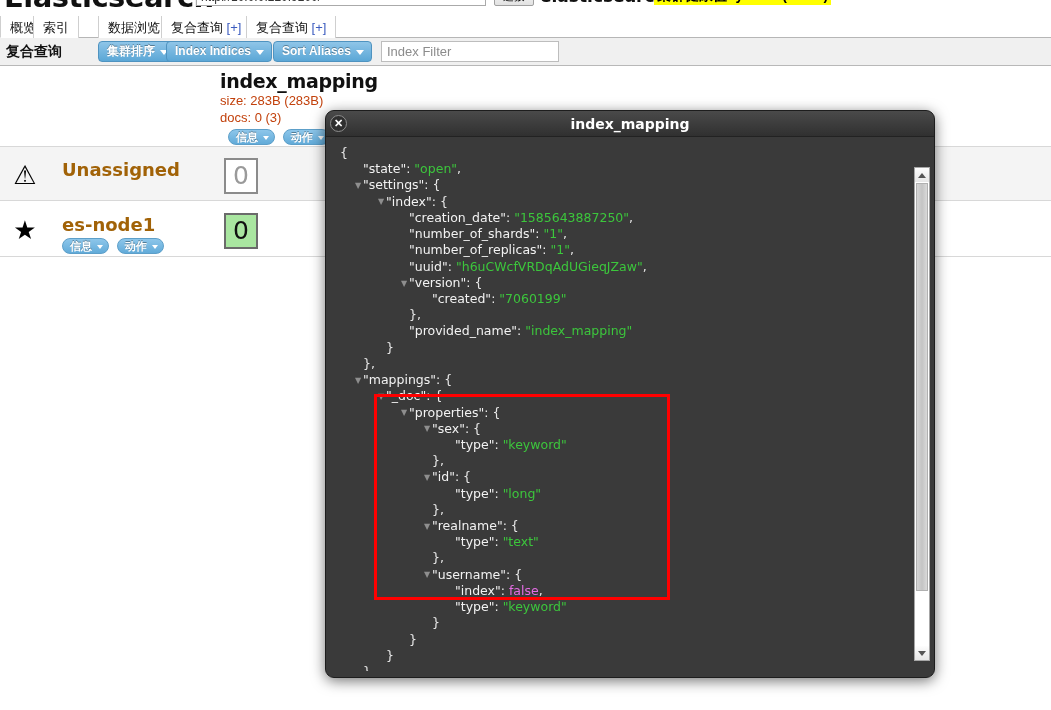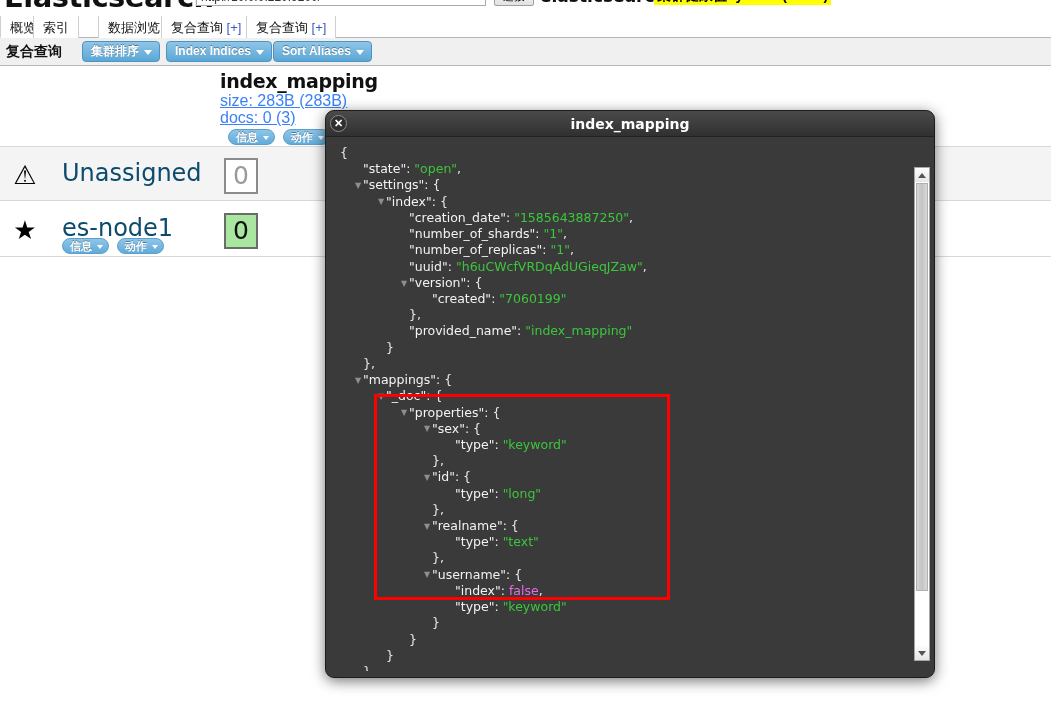--- a/index.html
+++ b/index.html
@@ -98,21 +98,21 @@
     position:absolute; left:0; top:67px; width:1051px; height:643px;
     background:#fff;
   }
   #index-col {
     position:absolute; left:220px; top:3px; width:150px;
   }
   #index-name {
     font-family:"DejaVu Sans", sans-serif;
     font-size:19px; font-weight:bold; color:#111; letter-spacing:-0.3px;
   }
-  #index-size, #index-docs { font-size:16px; color:#3b82f6; line-height:17px;text-decoration:underline; }
+  #index-size, #index-docs { font-size:13px; color:#c2410c; line-height:17px; }
   .pillrow { margin-top:3px; margin-left:8px; }
   .pill {
     display:inline-block; height:16px;
     background:linear-gradient(#8dc6ea,#62abd9);
     border:1px solid #5d9fc9; border-radius:9px;
     color:#fff; font-size:11px; font-weight:bold;
     text-shadow:0 -1px 0 rgba(0,0,0,.35);
     padding:0 16px 0 7px; line-height:15px;
     position:relative; margin-right:4px; cursor:default;
   }
@@ -128,21 +128,21 @@
   }
   #row-unassigned { top:79px; background:#f4f4f4; }
   #row-node1 { top:135px; background:#ffffff; border-top:none; }
   .node-icon {
     position:absolute; left:10px; top:13px; width:30px; height:30px;
     font-size:26px; line-height:30px; text-align:center; color:#000;
   }
   .node-label {
     position:absolute; left:62px; top:12px;
     font-family:"DejaVu Sans", sans-serif;
-    font-size:24px; font-weight:normal; color:#0c4a6e;
+    font-size:18px; font-weight:bold; color:#a16207;
   }
   .node-pills { position:absolute; left:62px; top:36px; }
   .shard-box {
     position:absolute; left:224px; top:11px;
     width:34px; height:36px;
     border:2px solid #8b8b8b;
     font-family:"DejaVu Sans", sans-serif;
     font-size:25px; text-align:center; line-height:32px;
   }
   .shard-box.empty { color:#9a9a9a; background:#fff; }
@@ -238,32 +238,33 @@
 <div id="tabbar">
     <div class="tab active" style="left: 0px;"><span>概览</span></div>
     <div class="tab" style="left: 33px;"><span>索引</span></div>
     <div class="tab" style="left: 98px;"><span>数据浏览</span></div>
     <div class="tab" style="left: 161px;"><span>复合查询</span><span class="plus"> [+]</span></div>
     <div class="tab" style="left: 246px;"><span>复合查询</span><span class="plus"> [+]</span></div>
   </div>
 
 <div id="toolbar">
   <div id="toolbar-title">复合查询</div>
-  <div class="tb-btn" style="left:82px;">
+  <div class="tb-btn" style="left:98px;">
     <span>集群排序</span>
     <span class="caret"></span>
   </div>
   <div class="tb-btn" style="left:166px;">
     <span>Index Indices</span>
     <span class="caret"></span>
   </div>
   <div class="tb-btn" style="left:273px;">
     <span>Sort Aliases</span>
     <span class="caret"></span>
   </div>
+  <div id="index-filter">Index Filter</div>
 </div>
 
 <div id="cluster">
 
   <div id="index-col">
     <div id="index-name">index_mapping</div>
     <div id="index-size">size: 283B (283B)</div>
     <div id="index-docs">docs: 0 (3)</div>
     <div class="pillrow">
       <span class="pill">

